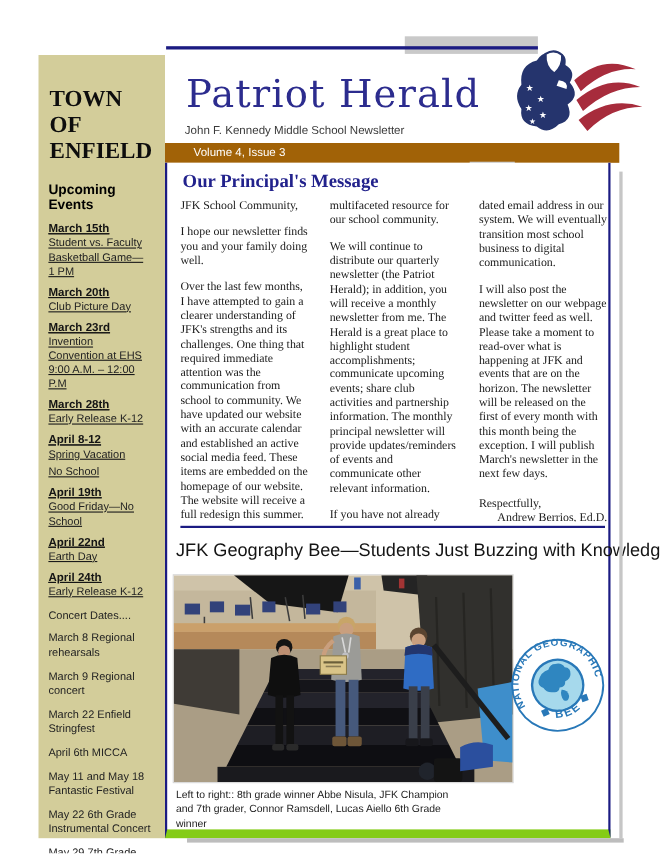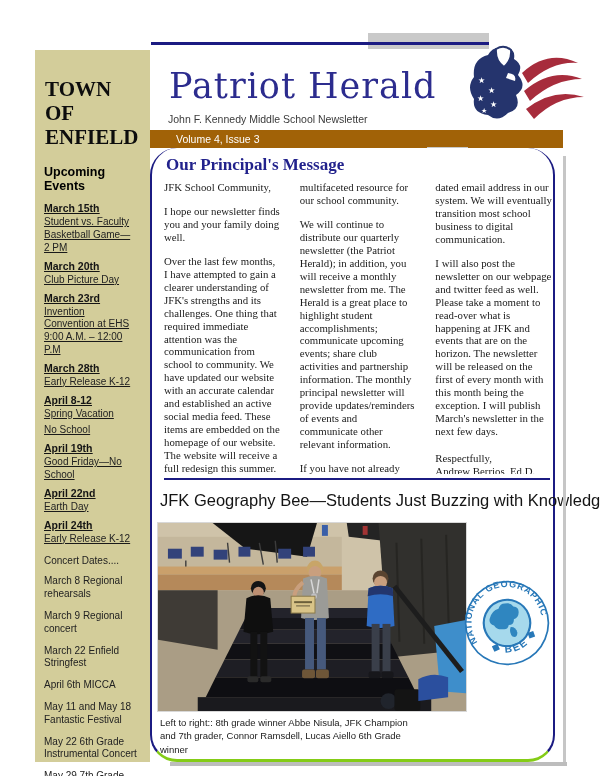--- a/index.html
+++ b/index.html
@@ -24,31 +24,31 @@
         color:#0d0d0d;margin:2px 0 16px 2px;}
   .events-heading{font-size:12.5px;font-weight:bold;color:#000000;margin:0 0 9px 1px;}
   .event{margin:0 12px 5px 1px;text-decoration:underline;}
   .event-date{font-size:10.5px;font-weight:bold;text-decoration:underline;color:#141414;margin-bottom:2px;}
   .event-desc{font-size:10px;line-height:1.28;color:#222;margin-bottom:4px;}
   .concert-heading{font-size:10px;color:#222;margin:10px 0 9px 1px;}
   .concert-item{font-size:10px;line-height:1.28;color:#222;margin:0 0 9px 1px;}
 
   
   .content-box{position:absolute;left:150px;top:148px;width:405px;height:614px;background:#fff;
-        border-left:2px solid #1b1b82;border-right:2px solid #1b1b82;border-bottom:3px solid #84cc16;
-        box-sizing:border-box;border-radius:27px;}
+        border-left:2px solid #1b1b82;border-right:2px solid #1b1b82;border-bottom:8px solid #84cc16;
+        box-sizing:border-box;}
   .shadow-right{position:absolute;left:563px;top:156px;width:3px;height:606px;background:#c6c6c6;}
   .shadow-bottom{position:absolute;left:170px;top:762px;width:397px;height:4px;background:#bdbdbd;}
 
   .principal-heading{position:absolute;left:14px;top:7px;font-family:"Liberation Serif",serif;
         font-weight:bold;font-size:17px;color:#22228c;}
   .columns{position:absolute;left:12px;top:33px;width:388px;height:293px;display:flex;gap:19px;overflow:hidden;}
   .col{width:129px;font-family:"Liberation Serif",serif;font-size:10.8px;line-height:1.2;color:#1a1a1a;}
   .col p{margin:0 0 11px 0;}
-  .col p.sig{margin:0;}
+  .col p.sig{margin:0;text-align:right;}
   .col p.sig-first{margin:14px 0 0 0;}
 
   .msg-divider{position:absolute;left:12px;top:330px;width:386px;height:2px;background:#1b1b82;}
   .geo-headline{position:absolute;left:8px;top:343px;font-size:16.5px;color:#141414;white-space:nowrap;}
   .photo{position:absolute;left:5px;top:374px;width:310px;height:190px;border:1px solid #d8d8d8;box-sizing:border-box;}
   .bee-logo{position:absolute;left:312px;top:432px;width:86px;height:86px;transform:rotate(-22deg);}
   .caption{position:absolute;left:8px;top:568px;width:262px;font-size:9.5px;line-height:1.4;color:#222;}
 </style>
 </head>
 <body>
@@ -77,21 +77,21 @@
     <path d="M72,48 Q100,24 130,36 Q102,36 78,58 Z" fill="#a72c3c"></path>
     <path d="M74,66 Q102,44 132,54 Q104,54 82,76 Z" fill="#a72c3c"></path>
   </svg>
 
   <div class="sidebar">
     <div class="town-name">TOWN OF ENFIELD</div>
     <div class="events-heading">Upcoming Events</div>
 
     <div class="event">
       <div class="event-date">March 15th</div>
-      <div class="event-desc">Student vs. Faculty Basketball Game—2 PM</div>
+      <div class="event-desc">Student vs. Faculty Basketball Game—1 PM</div>
     </div>
     <div class="event">
       <div class="event-date">March 20th</div>
       <div class="event-desc">Club Picture Day</div>
     </div>
     <div class="event">
       <div class="event-date">March 23rd</div>
       <div class="event-desc">Invention Convention at EHS 9:00 A.M. – 12:00 P.M</div>
     </div>
     <div class="event">

